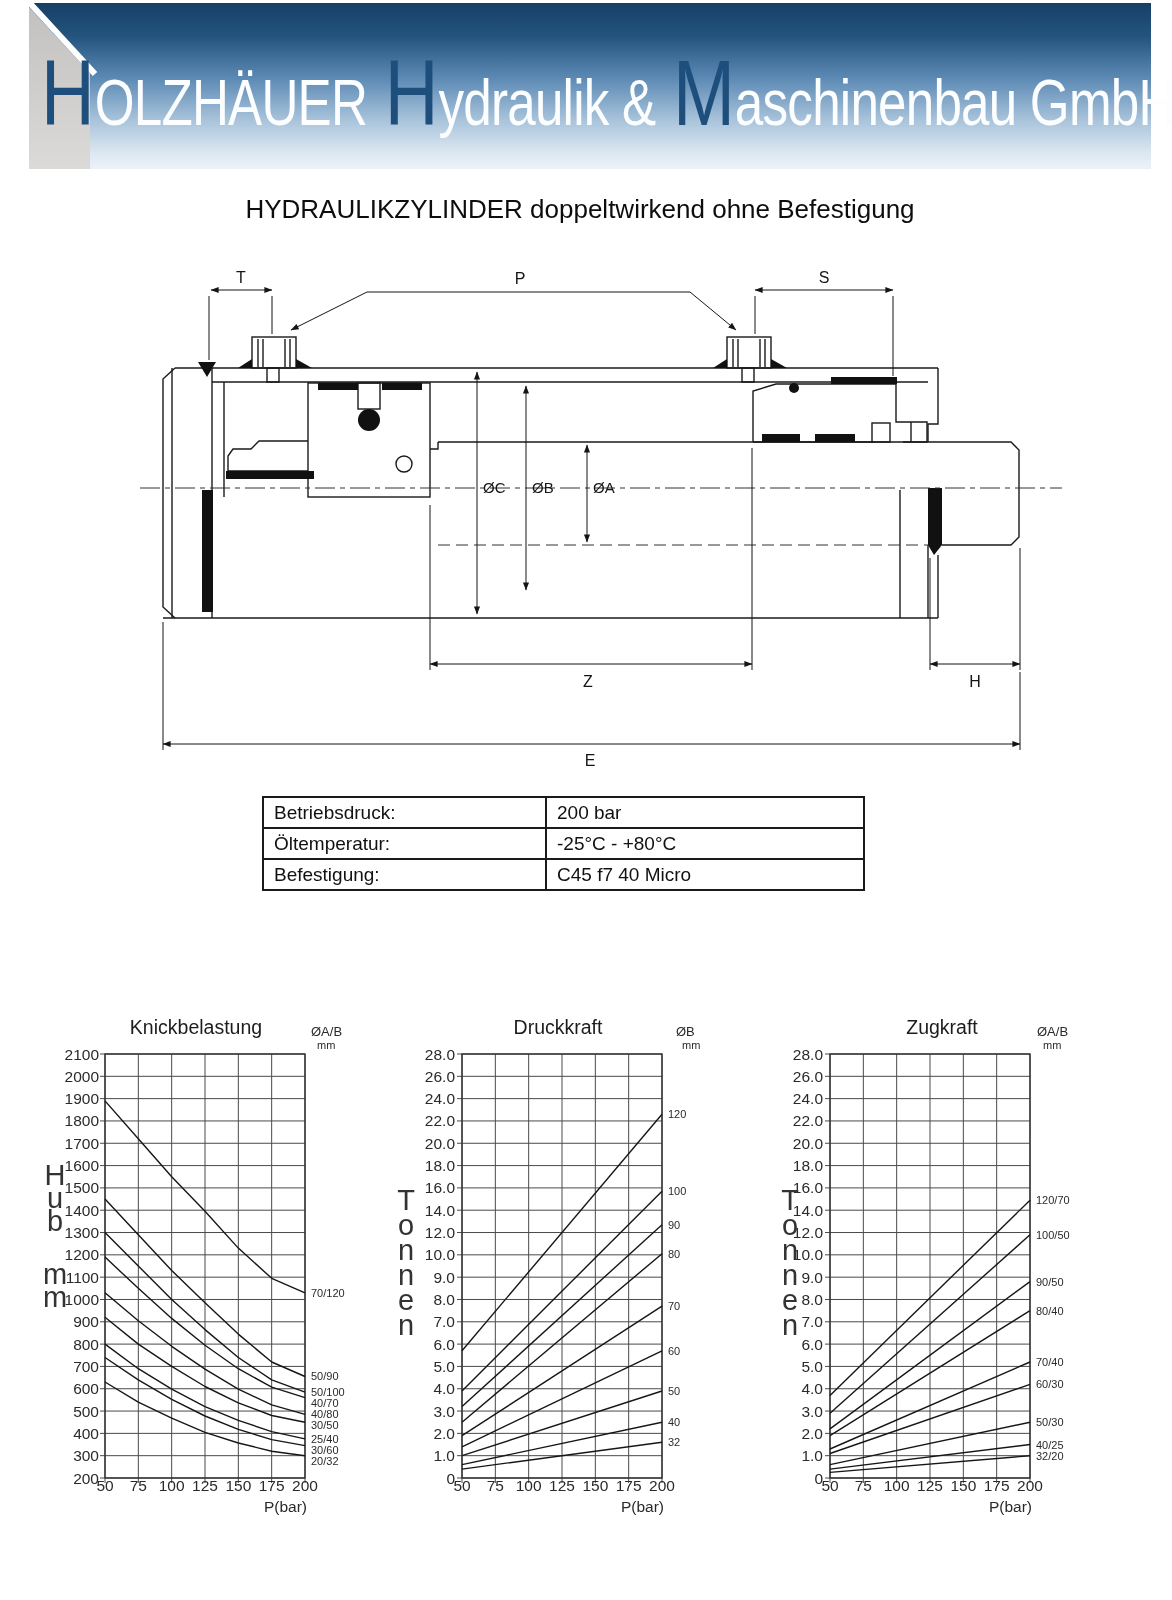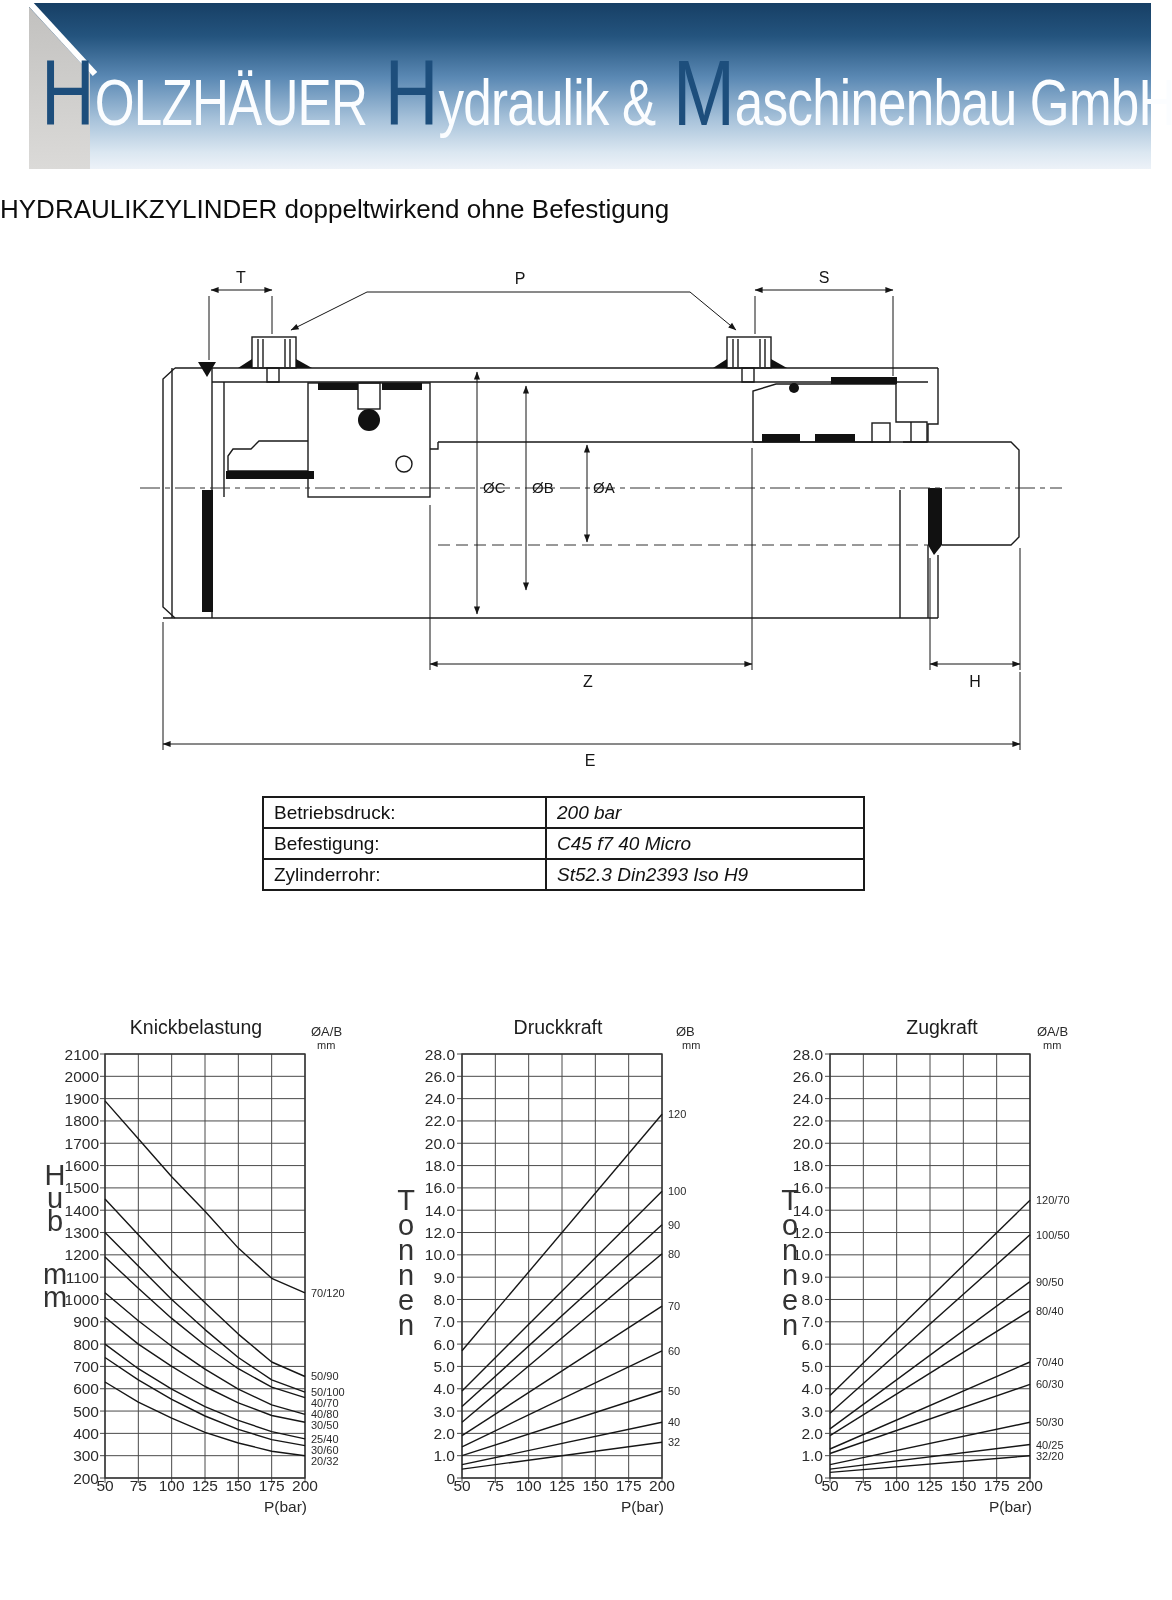--- a/index.html
+++ b/index.html
@@ -8,31 +8,31 @@
   
   #banner{position:absolute;left:29px;top:3px;width:1122px;height:166px;
     background:linear-gradient(180deg,#173f65 0%,#24547e 20%,#5b89b4 45%,#a7c2da 70%,#dbe7f1 90%,#edf2f8 100%);}
   #roof{position:absolute;left:0;top:0;}
   #brand{position:absolute;left:12px;top:44px;display:flex;align-items:baseline;
          transform:scaleX(.80);transform-origin:left bottom;white-space:pre;}
   .brand-big{font-size:93px;line-height:1;color:#1d4e7c;font-weight:400;}
   .brand-rest{font-size:64px;line-height:1;color:#fbfdff;font-weight:400;letter-spacing:-1px;}
   .gap{margin-right:22px;}
   
-  #page-title{position:absolute;left:0;top:194px;width:1160px;
+  #page-title{position:absolute;left:0;top:194px;width:1160px;text-align:center;
               font-size:26px;color:#0d0d0d;}
   
   #drawing{position:absolute;left:118px;top:253px;}
   svg text{font-family:"Liberation Sans",sans-serif;}
   
   #specs{position:absolute;left:262px;top:796px;}
   #specs table{border-collapse:collapse;font-size:19px;color:#111;padding-left:12px;}
   #specs td{border:2px solid #1a1a1a;height:27px;padding:1px 6px 1px 10px;vertical-align:middle;}
   #specs td.c1{width:265px;}
-  #specs td.c2{width:300px;font-style:italic;}
+  #specs td.c2{width:300px;}
   
   #charts{position:absolute;left:0;top:980px;}
 </style>
 </head>
 <body>
 
 <div id="page">
 
   <div id="banner">
     <svg id="roof" width="130" height="166">
@@ -161,26 +161,26 @@
   </svg>
 
   <div id="specs">
     <table>
       <tbody>
           <tr>
             <td class="c1">Betriebsdruck:</td>
             <td class="c2">200 bar</td>
           </tr>
           <tr>
+            <td class="c1">Öltemperatur:</td>
+            <td class="c2">-25°C - +80°C</td>
+          </tr>
+          <tr>
             <td class="c1">Befestigung:</td>
             <td class="c2">C45 f7 40 Micro</td>
-          </tr>
-          <tr>
-            <td class="c1">Zylinderrohr:</td>
-            <td class="c2">St52.3 Din2393 Iso H9</td>
           </tr>
         </tbody>
     </table>
   </div>
 
   <svg id="charts" width="1172" height="620" viewBox="0 980 1172 620">
       <g>
         <line x1="105" y1="1054" x2="105" y2="1483" stroke="#4a4a4a" stroke-width="1"></line>
         <text x="105" y="1491" font-size="15.5" fill="#2a2a2a" text-anchor="middle">50</text>
         <line x1="138.33333333333331" y1="1054" x2="138.33333333333331" y2="1483" stroke="#4a4a4a" stroke-width="1"></line>

